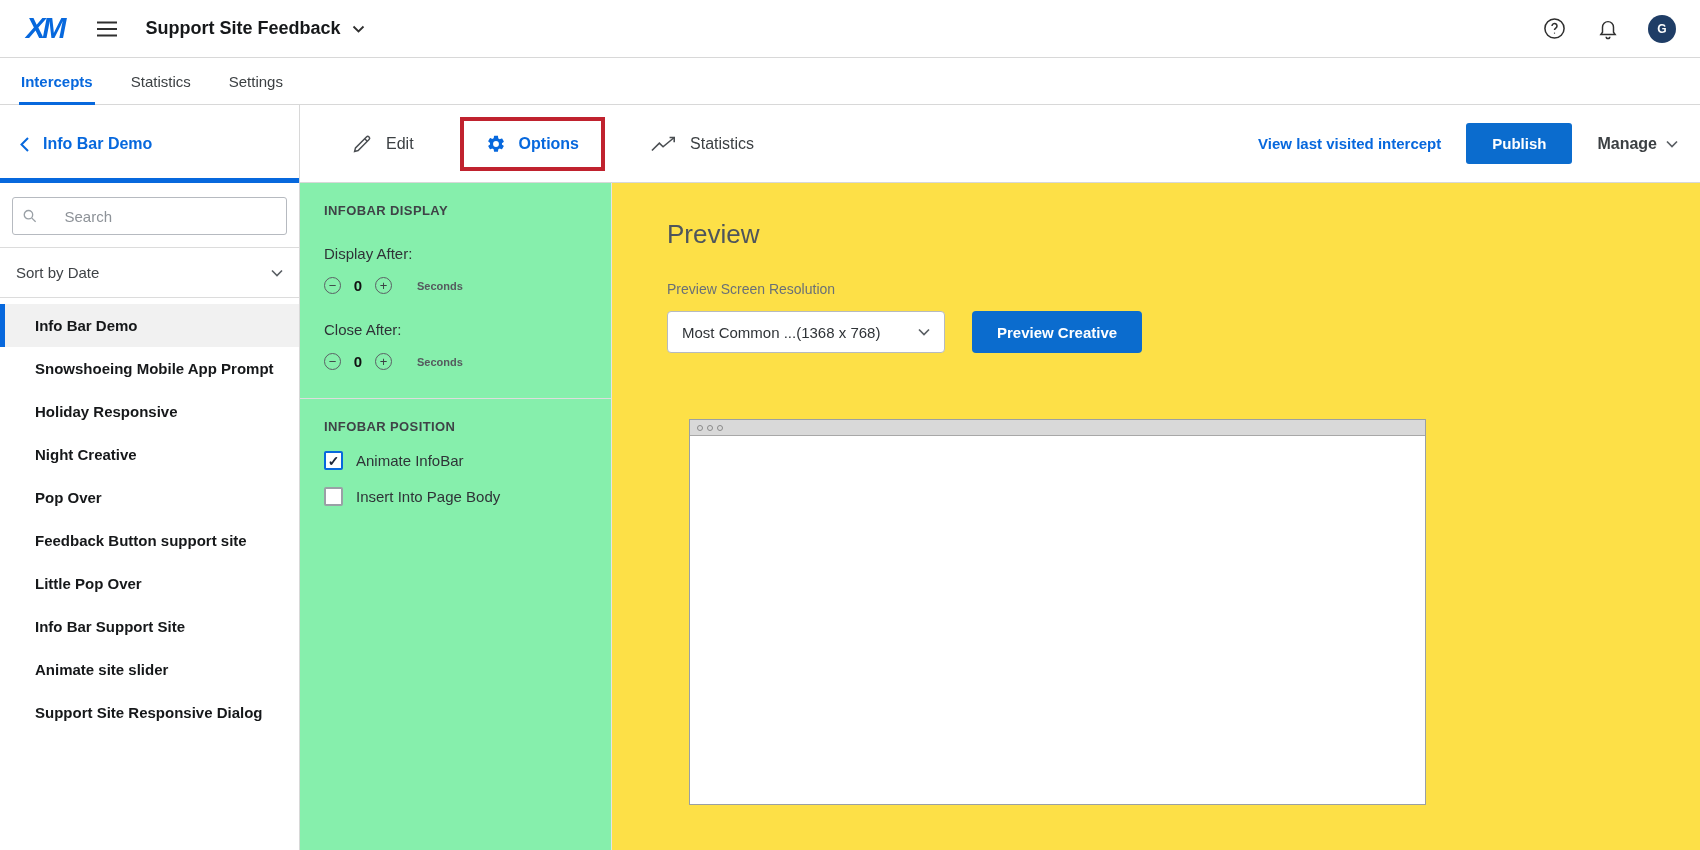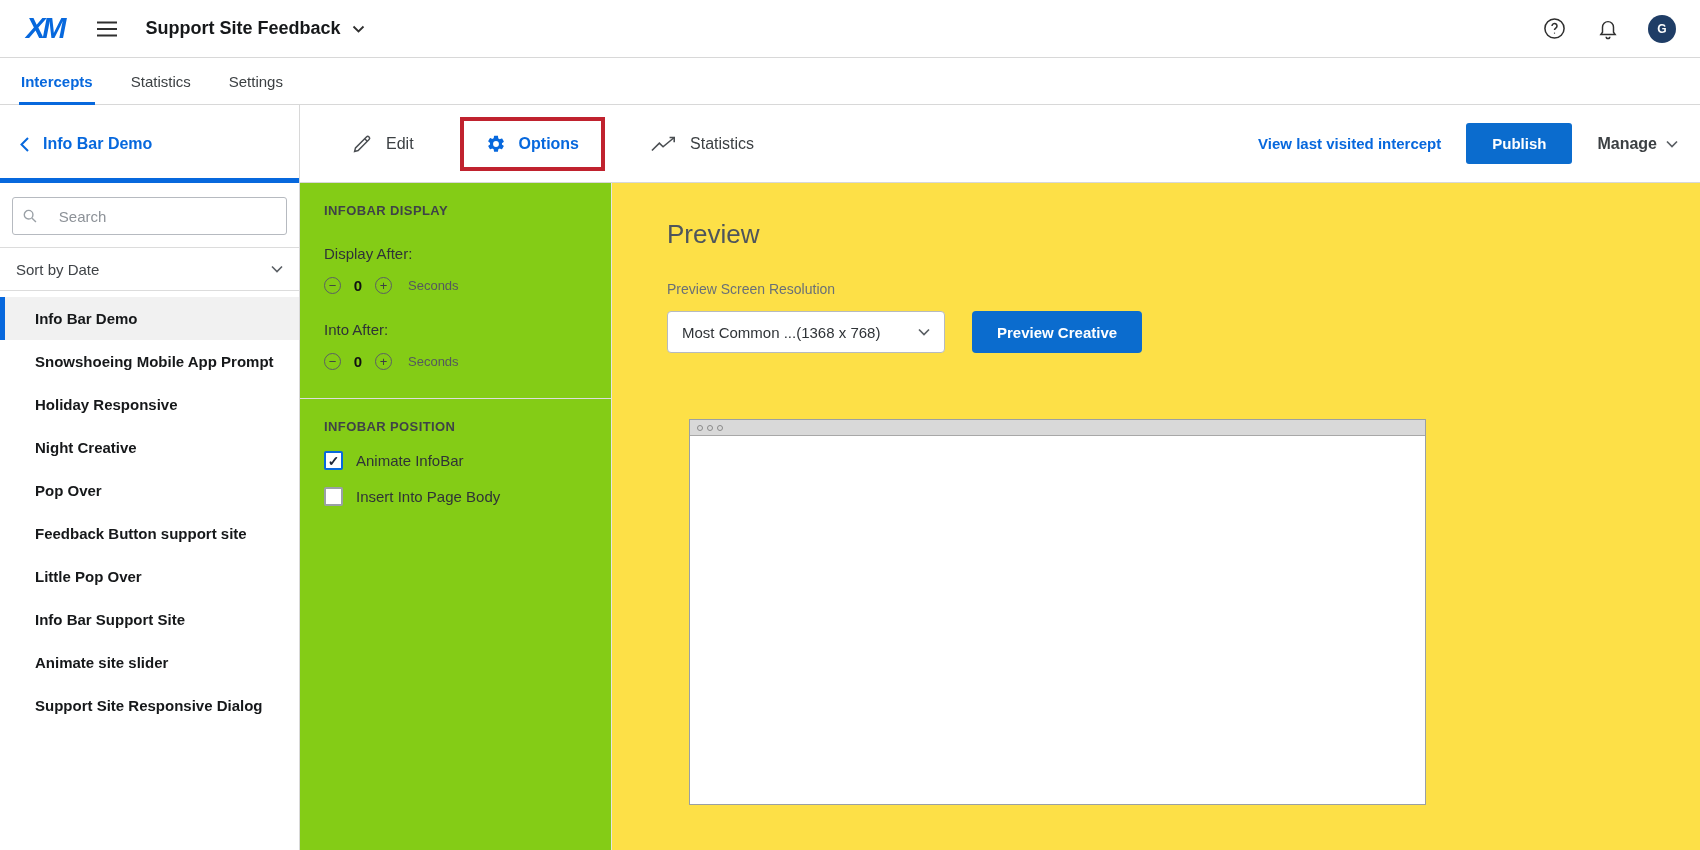--- a/index.html
+++ b/index.html
@@ -54,26 +54,26 @@
 
   
   .app-body{display:flex;height:745px;}
 
   
   .sidebar{width:300px;min-width:300px;border-right:1px solid #d8d8d8;display:flex;flex-direction:column;}
   .sidebar-header{height:78px;min-height:78px;display:flex;align-items:center;padding-left:20px;position:relative;}
   .sidebar-header::after{content:"";position:absolute;left:0;right:0;bottom:0;height:5px;background:var(--accent);}
   .back-link{display:flex;align-items:center;gap:14px;color:var(--accent);font-size:16px;font-weight:bold;cursor:pointer;}
   .sidebar-search{padding:14px 12px 12px 12px;}
-  .search-box{display:flex;align-items:center;gap:20px;border:1px solid #b6bac0;border-radius:3px;height:38px;padding:0 10px;background:#fff;}
+  .search-box{display:flex;align-items:center;gap:26px;border:1px solid #b6bac0;border-radius:3px;height:38px;padding:0 10px;background:#fff;}
   .search-box input{border:none;outline:none;width:100%;font-size:15px;color:#333;font-family:inherit;background:transparent;}
   .search-box input::placeholder{color:#8d9298;}
   .sort-row{
     display:flex;align-items:center;justify-content:space-between;
-    height:44px;padding:0 16px;
+    height:51px;padding:0 16px;
     border-top:1px solid #dcdcdc;border-bottom:1px solid #dcdcdc;
     font-size:15px;color:#3f4347;cursor:pointer;
   }
   .intercept-list{list-style:none;margin:6px 0 0 0;padding:0;overflow:hidden;}
   .list-item{
     height:43px;display:flex;align-items:center;
     padding-left:30px;border-left:5px solid transparent;
     font-size:15px;font-weight:bold;color:#16181a;cursor:pointer;white-space:nowrap;
   }
   .list-item.selected{background:#f1f1f1;border-left-color:var(--accent);}
@@ -97,34 +97,34 @@
   .publish-btn{
     background:var(--accent-btn);color:#fff;border:none;border-radius:3px;
     font-size:15px;font-weight:600;padding:12px 26px;cursor:pointer;font-family:inherit;
   }
   .manage{display:flex;align-items:center;gap:9px;font-size:16px;color:#3c4043;font-weight:600;cursor:pointer;}
 
   .content-row{display:flex;flex:1;min-height:0;}
 
   
   .options-panel{
-    width:312px;min-width:312px;background:#84cc16;
+    width:312px;min-width:312px;background:#86efac;
     border-right:1px solid #e4e4e4;padding-top:20px;
   }
   .op-section{padding:0 24px;}
   .op-heading{font-size:13px;font-weight:bold;color:#3f4347;letter-spacing:.4px;}
   .op-label{margin-top:27px;font-size:15px;color:#2f3337;}
   .stepper-row{display:flex;align-items:center;gap:11px;margin-top:15px;}
   .step-btn{
     width:17px;height:17px;border:1.5px solid #5a5f64;border-radius:50%;
     background:transparent;display:flex;align-items:center;justify-content:center;
     font-size:13px;line-height:1;color:#3c4043;padding:0;cursor:pointer;font-family:inherit;
   }
   .step-value{font-size:15px;font-weight:bold;color:#111;min-width:12px;text-align:center;}
-  .step-unit{font-size:13px;color:#55595e;margin-left:5px;}
+  .step-unit{font-size:11px;color:#55595e;margin-left:14px;font-weight:bold;}
   .position-section{margin-top:28px;border-top:1px solid #ddd;padding:20px 24px 0 24px;}
   .checkbox-row{display:flex;align-items:center;gap:13px;margin-top:17px;font-size:15px;color:#2f3337;}
   .checkbox{
     width:19px;height:19px;background:#fff;border:2px solid #9aa0a6;border-radius:2px;
     display:flex;align-items:center;justify-content:center;cursor:pointer;
   }
   .checkbox.checked{border-color:var(--accent);}
   .checkbox.checked::after{content:"✓";font-size:14px;font-weight:bold;color:#20283a;}
 
   
@@ -270,21 +270,21 @@
       <section class="options-panel">
         <div class="op-section">
           <div class="op-heading">INFOBAR DISPLAY</div>
           <div class="op-label">Display After:</div>
           <div class="stepper-row">
             <button class="step-btn">−</button>
             <span class="step-value">0</span>
             <button class="step-btn">+</button>
             <span class="step-unit">Seconds</span>
           </div>
-          <div class="op-label">Into After:</div>
+          <div class="op-label">Close After:</div>
           <div class="stepper-row">
             <button class="step-btn">−</button>
             <span class="step-value">0</span>
             <button class="step-btn">+</button>
             <span class="step-unit">Seconds</span>
           </div>
         </div>
         <div class="position-section">
           <div class="op-heading">INFOBAR POSITION</div>
           <div class="checkbox-row">

